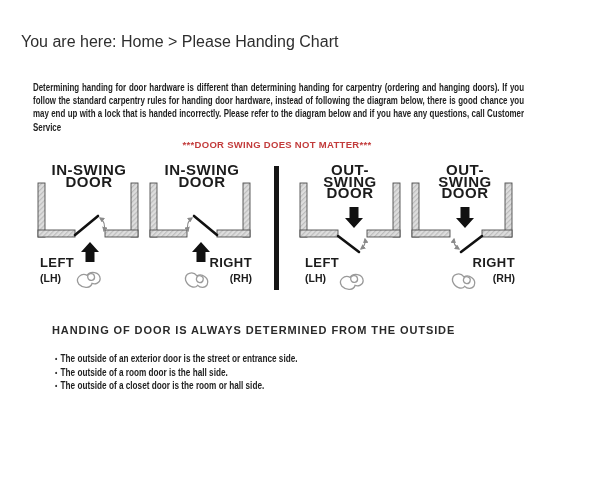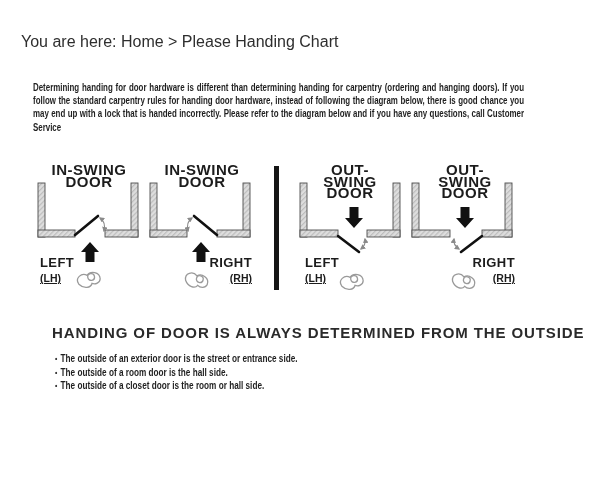--- a/index.html
+++ b/index.html
@@ -64,38 +64,38 @@
   .door-title.t2 { left: 162px; }
   .door-title.t3 { left: 310px; }
   .door-title.t4 { left: 425px; }
   .hand {
     position: absolute;
     top: 255px;
     font-weight: bold;
     color: #1c1c1c;
   }
   .hand .hand-name { font-size: 13px; letter-spacing: 0.4px; }
-  .hand .hand-abbr { font-size: 10.5px; margin-top: 2px; text-decoration: underline; }
+  .hand .hand-abbr { font-size: 10.5px; margin-top: 2px; }
   .hand.h1 { left: 40px; text-align: left; }
   .hand.h2 { left: 202px; width: 50px; text-align: right; }
   .hand.h3 { left: 305px; text-align: left; }
   .hand.h4 { left: 465px; width: 50px; text-align: right; }
   .diagram-svg {
     position: absolute;
     left: 0;
     top: 160px;
     width: 600px;
     height: 145px;
   }
   
   .outside-heading {
     position: absolute;
     left: 52px;
     top: 324px;
-    font-size: 15px;
+    font-size: 11px;
     font-weight: bold;
     letter-spacing: 0.9px;
     color: #2a2a2a;
     white-space: nowrap;
   }
   .bullets {
     position: absolute;
     left: 55px;
     top: 352px;
     width: 420px;
@@ -118,20 +118,21 @@
 <body>
 
 <div class="page">
 
   <div class="breadcrumb">
     <span>You are here: </span><span class="crumb-link">Home</span><span> &gt; </span><span>Please Handing Chart</span>
   </div>
 
   <div class="intro">Determining handing for door hardware is different than determining handing for carpentry (ordering and hanging doors). If you follow the standard carpentry rules for handing door hardware, instead of following the diagram below, there is good chance you may end up with a lock that is handed incorrectly. Please refer to the diagram below and if you have any questions, call Customer Service</div>
 
+  <div class="warning">***DOOR SWING DOES NOT MATTER***</div>
 
   <div class="door-title t1">IN-SWING DOOR</div>
   <div class="door-title t2">IN-SWING DOOR</div>
   <div class="door-title t3">OUT-SWING DOOR</div>
   <div class="door-title t4">OUT-SWING DOOR</div>
 
   <svg class="diagram-svg" viewBox="0 0 600 145">
     <defs>
       <pattern id="hatch" width="3.5" height="3.5" patternUnits="userSpaceOnUse" patternTransform="rotate(45)">
         <rect width="3.5" height="3.5" fill="#dedede"></rect>

